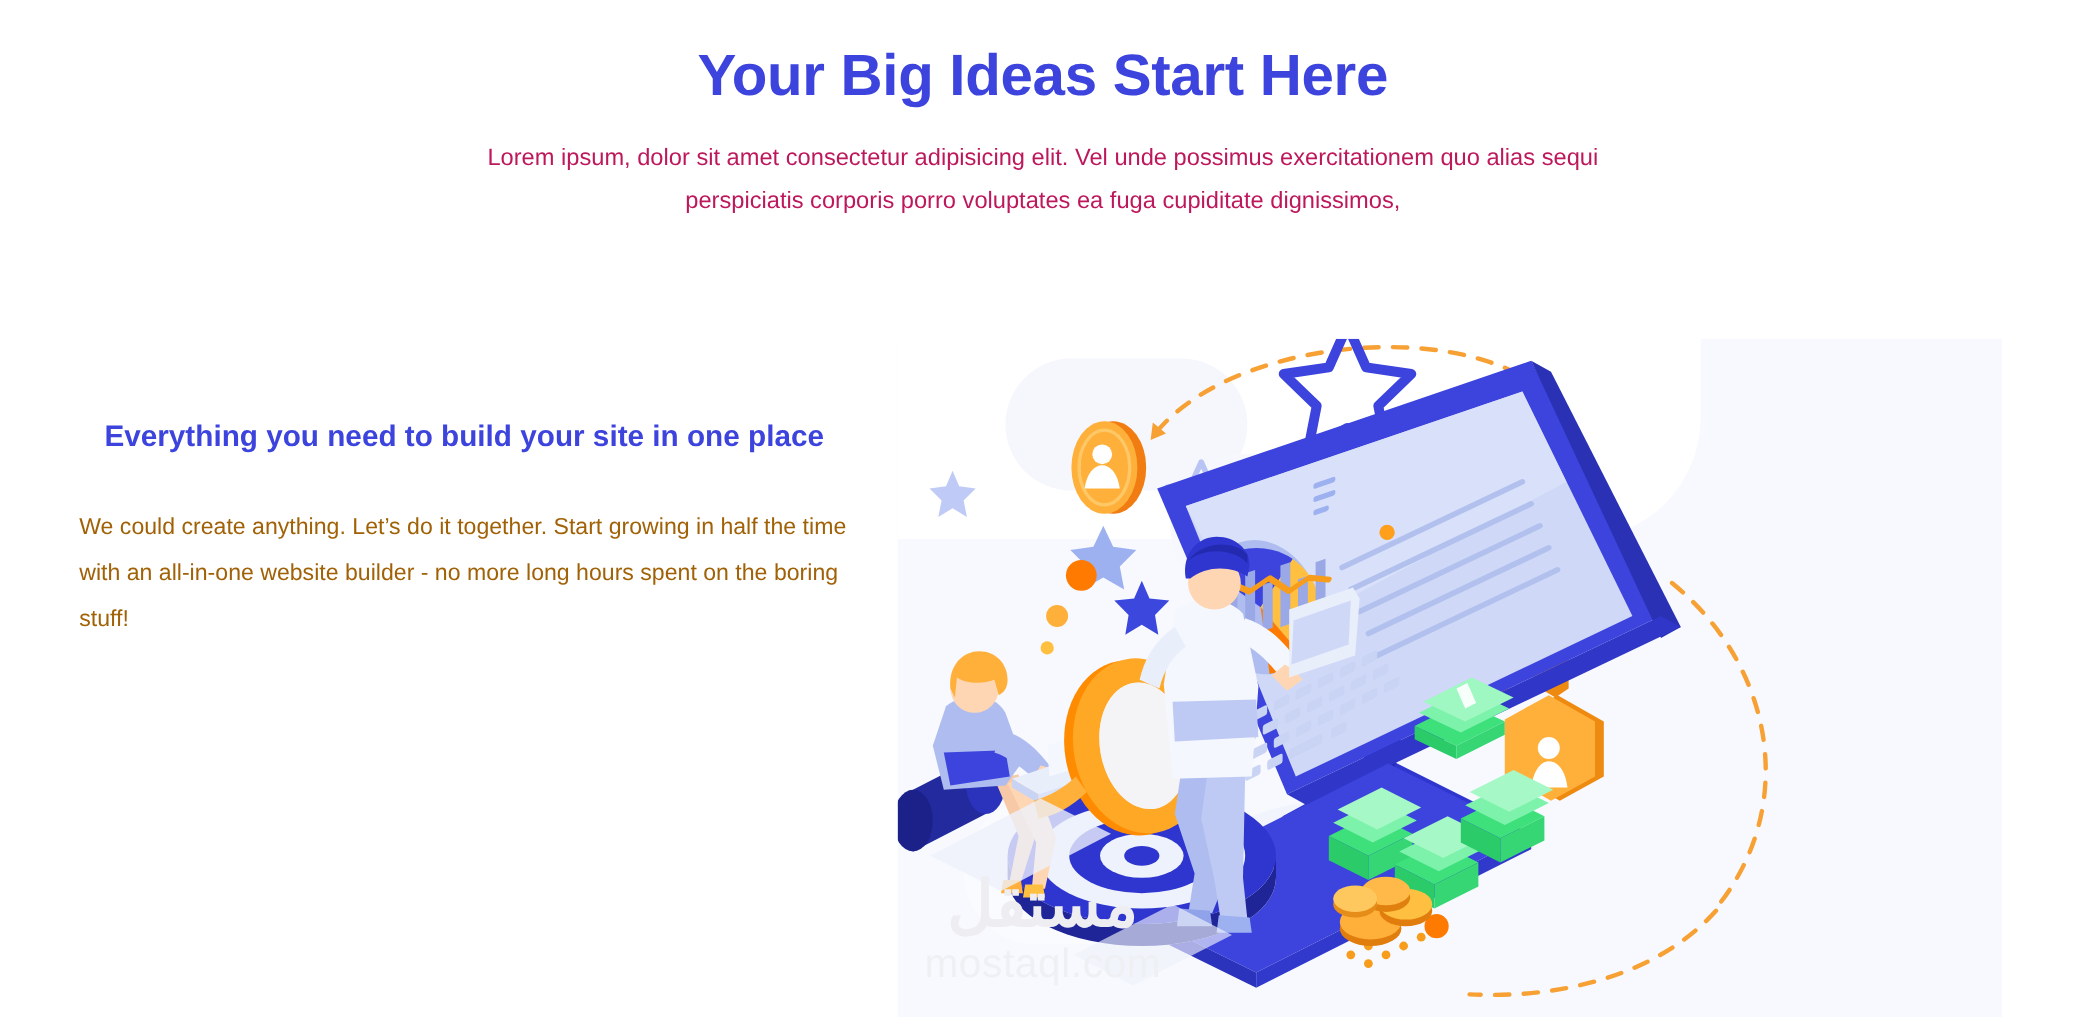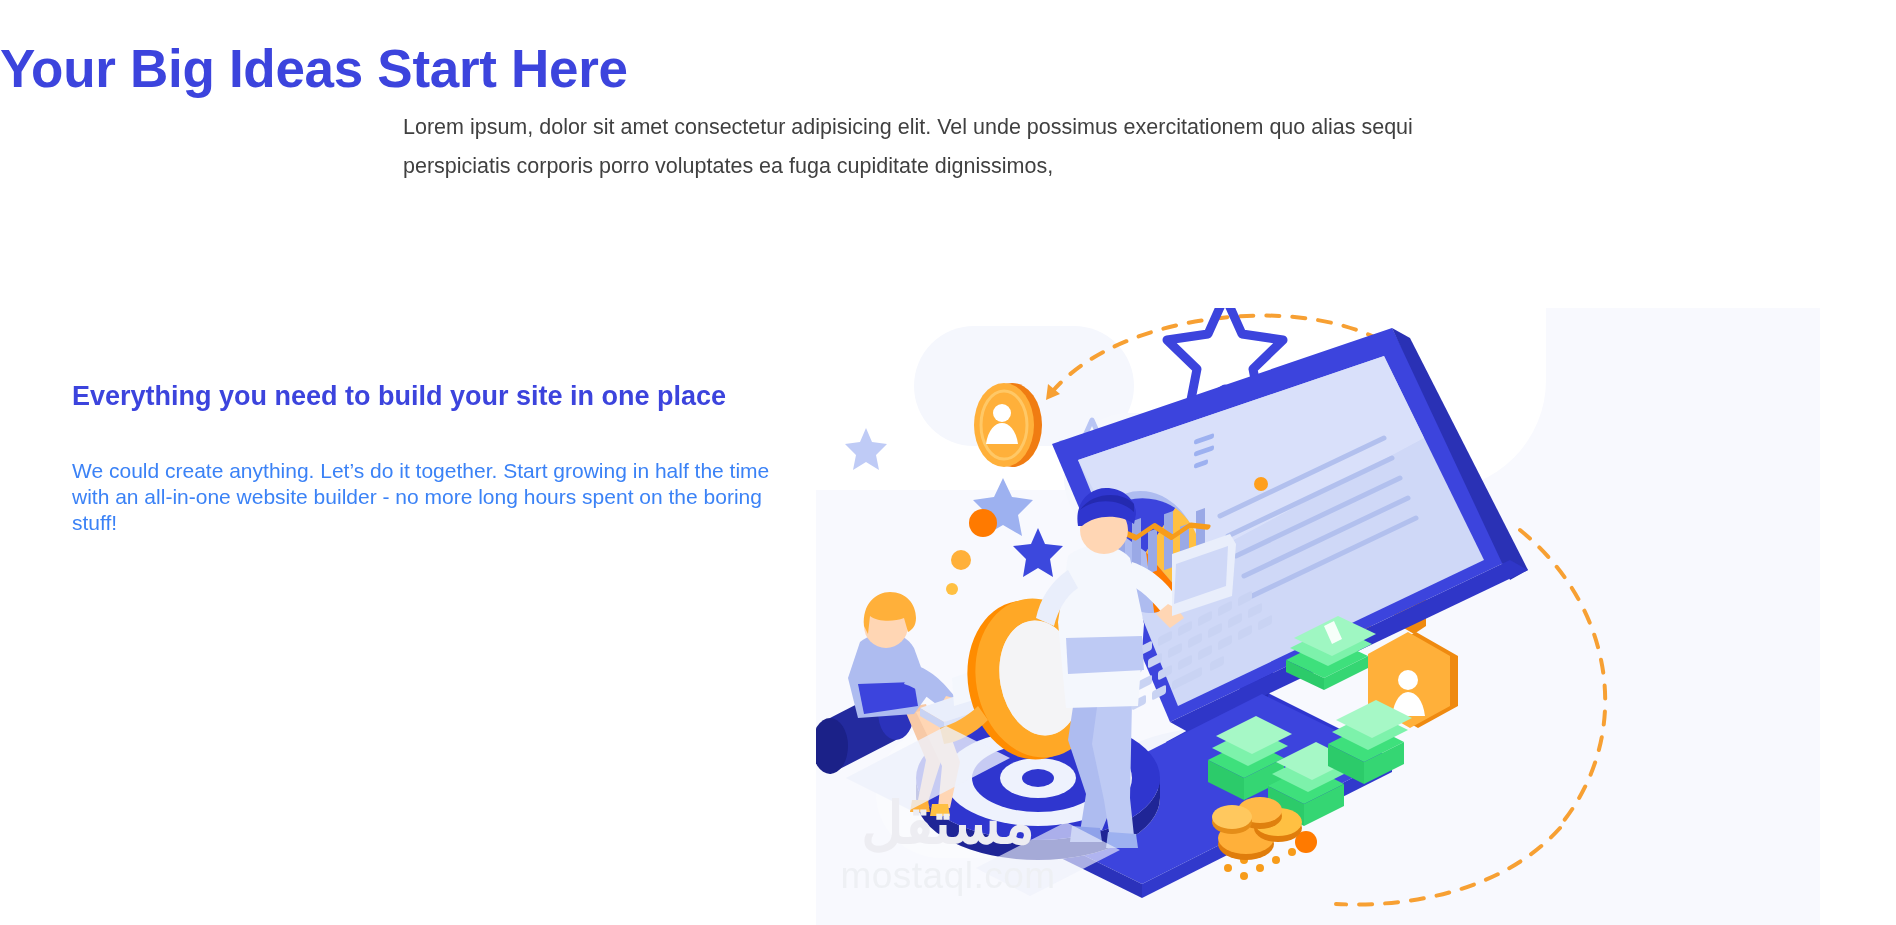--- a/index.html
+++ b/index.html
@@ -19,58 +19,59 @@
     height: 925px;
     background: #ffffff;
     overflow: hidden;
   }
 
   
   .hero {
     position: absolute;
     left: 0; top: 0;
     width: 1896px;
-    text-align: left;
+    text-align: center;
   }
   .hero-title {
     margin-top: 38px;
     font-size: 53px;
     line-height: 62px;
     font-weight: bold;
     color: #3c44dd;
     letter-spacing: -0.3px;
   }
   .hero-sub {
-    margin: 8px auto 0;
+    margin: 24px auto 0;
     width: 1090px;
     font-size: 21.5px;
     line-height: 39px;
-    color: #404040;
+    color: #be185d;
     font-weight: 400;
   }
 
   
   .left-col {
     position: absolute;
     left: 72px;
     top: 375px;
     width: 712px;
   }
   .feature-title {
     font-size: 27px;
     line-height: 43px;
     font-weight: bold;
     color: #3c44dd;
     width: 700px;
+    text-align: center;
   }
   .feature-body {
     margin-top: 40px;
     font-size: 21px;
-    line-height: 26px;
-    color: #3b82f6;
+    line-height: 42px;
+    color: #a16207;
     width: 730px;
   }
 
   
   .illus-panel {
     position: absolute;
     left: 816px;
     top: 308px;
     width: 1004px;
     height: 617px;

